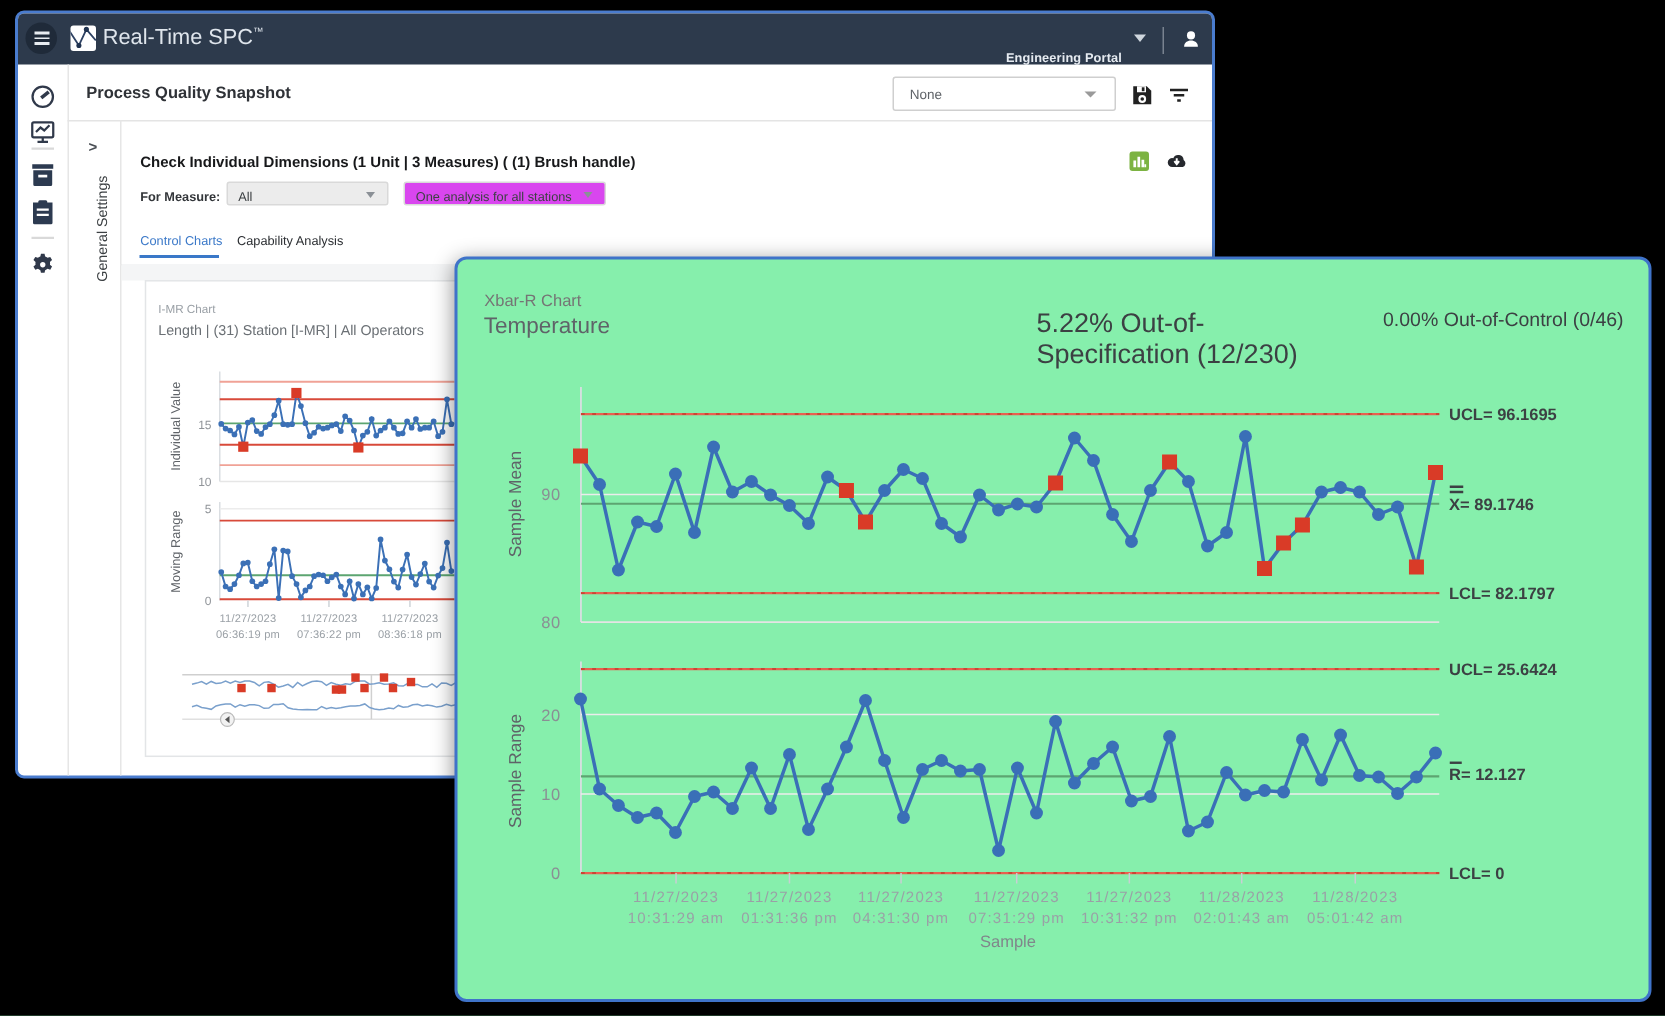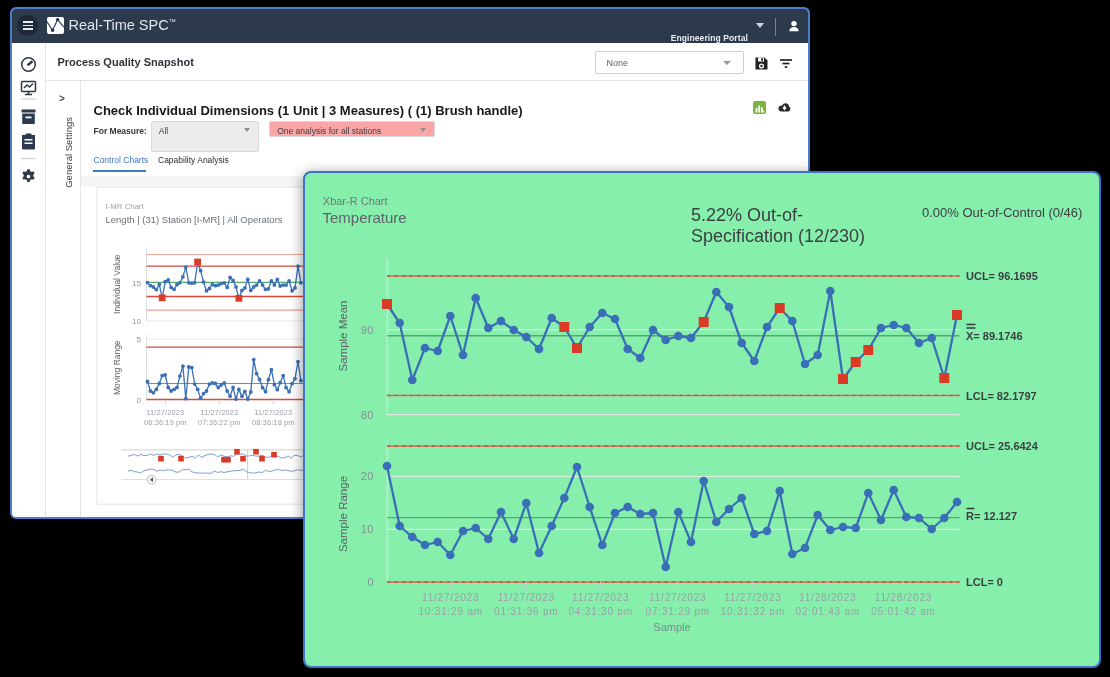--- a/index.html
+++ b/index.html
@@ -79,41 +79,41 @@
         </g>
       </svg>
   <div class="abs" style="left:33px;top:71px;right:0;height:1px;background:#e4e4e4;"></div>
 
   <div class="abs" style="left:47px;top:84px;font-size:10px;font-weight:bold;color:#4a4f55;">&gt;</div>
   <div class="abs" style="left:50.5px;top:108px;width:1px;">
         <div style="position:absolute;left:0;top:0;transform:rotate(-90deg) translateX(-100%);transform-origin:0 0;font-size:9.5px;color:#3c4043;white-space:nowrap;width:max-content;">General Settings</div>
       </div>
   <div class="vline abs" style="left:68px;top:71px;height:437px;"></div>
 
-  <div class="abs" style="left:81.5px;top:94px;font-size:13px;font-weight:bold;color:#17181a;text-align:center;">Check Individual Dimensions (1 Unit | 3 Measures) ( (1) Brush handle)</div>
+  <div class="abs" style="left:81.5px;top:94px;font-size:10px;font-weight:bold;color:#17181a;text-align:center;">Check Individual Dimensions (1 Unit | 3 Measures) ( (1) Brush handle)</div>
   <div class="abs" style="left:741px;top:92px;width:13px;height:13px;border-radius:2px;background:#7cb342;">
     <svg width="13" height="13">
           <g fill="#fff">
             <rect x="2.6" y="6" width="1.8" height="4.5"></rect>
             <rect x="5.3" y="3.5" width="1.8" height="7"></rect>
             <rect x="8" y="5.5" width="1.8" height="5"></rect>
             <rect x="9.9" y="8.5" width="1.2" height="2"></rect>
           </g>
         </svg>
   </div>
   <svg class="abs" style="left:765px;top:93px;" width="15" height="11" viewBox="0 0 15 11">
         <path d="M12.1 4.6 a3.6 3.6 0 0 0 -6.9 -1.1 a3 3 0 0 0 -3.7 2.9 a3 3 0 0 0 3 3 h7 a2.7 2.7 0 0 0 0.6 -4.8 Z" fill="#26292e"></path>
         <path d="M7.5 3.5 v3 M5.9 5.4 l1.6 2 l1.6 -2" stroke="#fff" stroke-width="1.3" fill="none"></path>
       </svg>
   <div class="abs" style="left:81.5px;top:116.5px;font-size:8.5px;font-weight:bold;color:#33363a;">For Measure:</div>
-  <div class="abs" style="left:138.8px;top:112px;width:108.5px;height:31px;background:#ececec;border:1px solid #d9d9d9;border-radius:2px;">
+  <div class="abs" style="left:138.8px;top:112px;width:108.5px;height:16px;background:#ececec;border:1px solid #d9d9d9;border-radius:2px;">
     <div class="abs" style="left:7px;top:3.5px;font-size:8.5px;color:#3c4043;">All</div>
     <div class="abs" style="right:8px;top:6px;width:0;height:0;border-left:3.5px solid transparent;border-right:3.5px solid transparent;border-top:4px solid #8b9096;"></div>
   </div>
-  <div class="abs" style="left:257.2px;top:112px;width:166px;height:16px;background:#fca5a5;border:1px solid #d9d9d9;border-radius:2px;">
+  <div class="abs" style="left:257.2px;top:112px;width:135px;height:16px;background:#d946ef;border:1px solid #d9d9d9;border-radius:2px;">
     <div class="abs" style="left:7px;top:3.5px;font-size:8.5px;color:#3c4043;">One analysis for all stations</div>
     <div class="abs" style="right:8px;top:6px;width:0;height:0;border-left:3.5px solid transparent;border-right:3.5px solid transparent;border-top:4px solid #8b9096;"></div>
   </div>
   <div class="abs" style="left:81.5px;top:146px;font-size:8.5px;color:#3a78c8;">Control Charts</div>
   <div class="abs" style="left:146px;top:146px;font-size:8.5px;color:#2a2d31;">Capability Analysis</div>
   <div class="abs" style="left:81px;top:160.5px;width:53px;height:2.5px;background:#3a78c8;"></div>
   <div class="abs" style="left:68px;top:167.3px;right:0;height:1px;background:#e9e9e9;"></div>
   <svg class="abs" style="left:69px;top:167.3px;" width="727" height="339" viewBox="81 176.3 727 339">
 <rect x="81" y="176.3" width="727" height="11" fill="#f4f5f6"></rect>
 <rect x="97" y="187.5" width="708" height="317" fill="#fff" stroke="#e3e5e7" stroke-width="1"></rect>

